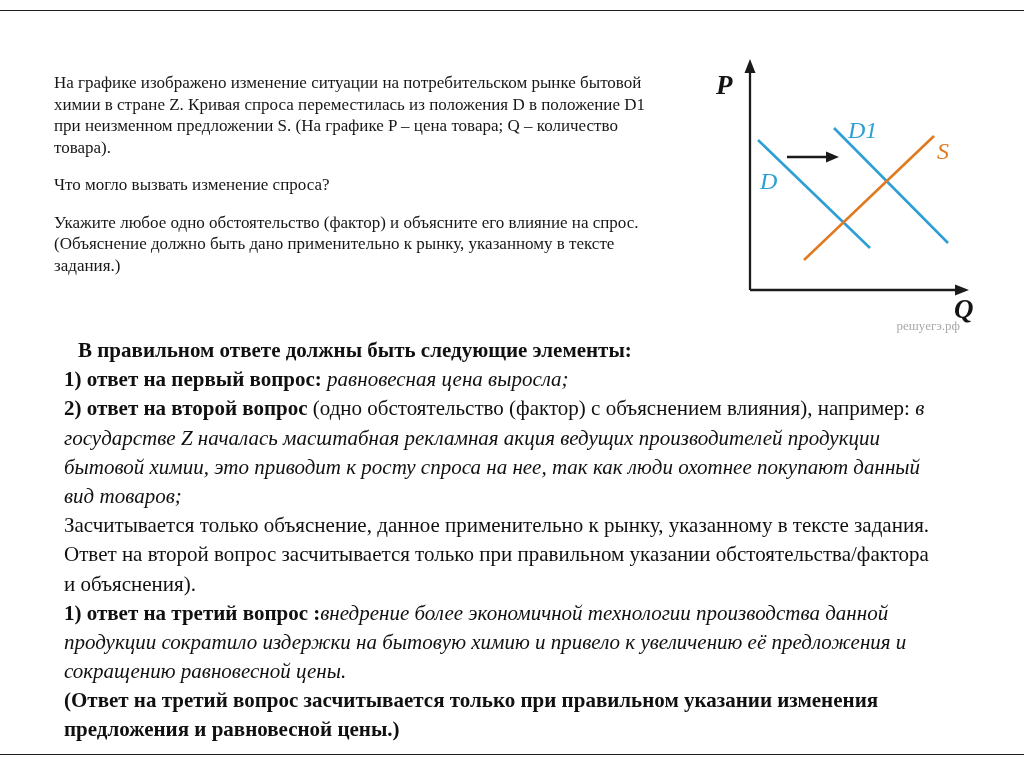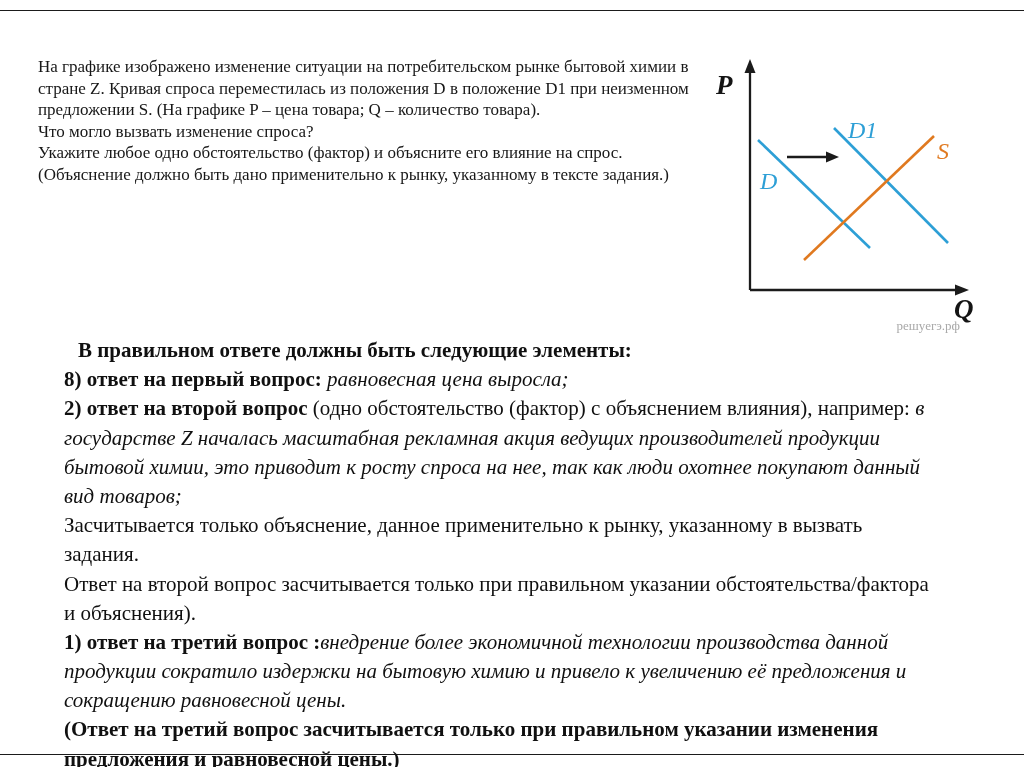--- a/index.html
+++ b/index.html
@@ -16,21 +16,21 @@
     position:absolute; left:0; width:1024px; height:0;
     border-top:1.6px solid #1b1b1b; z-index:0;
   }
   .frame-top { top:10px; }
   .frame-bottom { top:754px; }
 
   .task-text {
     position:absolute; left:38px; top:56px; width:652px;
     font-size:17px; line-height:1.27; color:#171717; z-index:1;
   }
-  .task-text p { margin:0; }
+  .task-text p { margin:16px; }
 
   .graph {
     position:absolute; left:710px; top:56px; width:285px; height:290px; z-index:1;
   }
   .graph text { font-family:"Liberation Serif", serif; }
   .axis-label { font-size:27px; font-style:italic; font-weight:bold; fill:#141414; }
   .curve-label { font-size:24px; font-style:italic; }
   .watermark-text { font-size:13px; fill:#a9a9a9; font-family:"DejaVu Sans", sans-serif; }
 
   .answer {
@@ -78,21 +78,21 @@
       <text x="50" y="133" class="curve-label" fill="#2d9fd6">D</text>
       <text x="138" y="82" class="curve-label" fill="#2d9fd6">D1</text>
       <text x="227" y="103" class="curve-label" fill="#e0791f">S</text>
 
       <text x="250" y="274" text-anchor="end" class="watermark-text">решуегэ.рф</text>
     </svg>
   </div>
 
   <div class="answer">
     <p class="hdr"><span class="b">В правильном ответе должны быть следующие элементы:</span></p>
-    <p><span class="b">8) ответ на первый вопрос:</span> <span class="i">равновесная цена выросла;</span></p>
+    <p><span class="b">1) ответ на первый вопрос:</span> <span class="i">равновесная цена выросла;</span></p>
     <p><span class="b">2) ответ на второй вопрос</span> <span>(одно обстоятельство (фактор) с объяснением влияния), например:</span> <span class="i">в государстве Z началась масштабная рекламная акция ведущих производителей продукции бытовой химии, это приводит к росту спроса на нее, так как люди охотнее покупают данный вид товаров;</span></p>
-    <p>Засчитывается только объяснение, данное применительно к рынку, указанному в вызвать задания.</p>
+    <p>Засчитывается только объяснение, данное применительно к рынку, указанному в тексте задания.</p>
     <p>Ответ на второй вопрос засчитывается только при правильном указании обстоятельства/фактора и объяснения).</p>
     <p><span class="b">1) ответ на третий вопрос :</span><span class="i">внедрение более экономичной технологии производства данной продукции сократило издержки на бытовую химию и привело к увеличению её предложения и сокращению равновесной цены.</span></p>
     <p class="b">(Ответ на третий вопрос засчитывается только при правильном указании изменения предложения и равновесной цены.)</p>
   </div>
 
 </div>
 
 </body></html>

